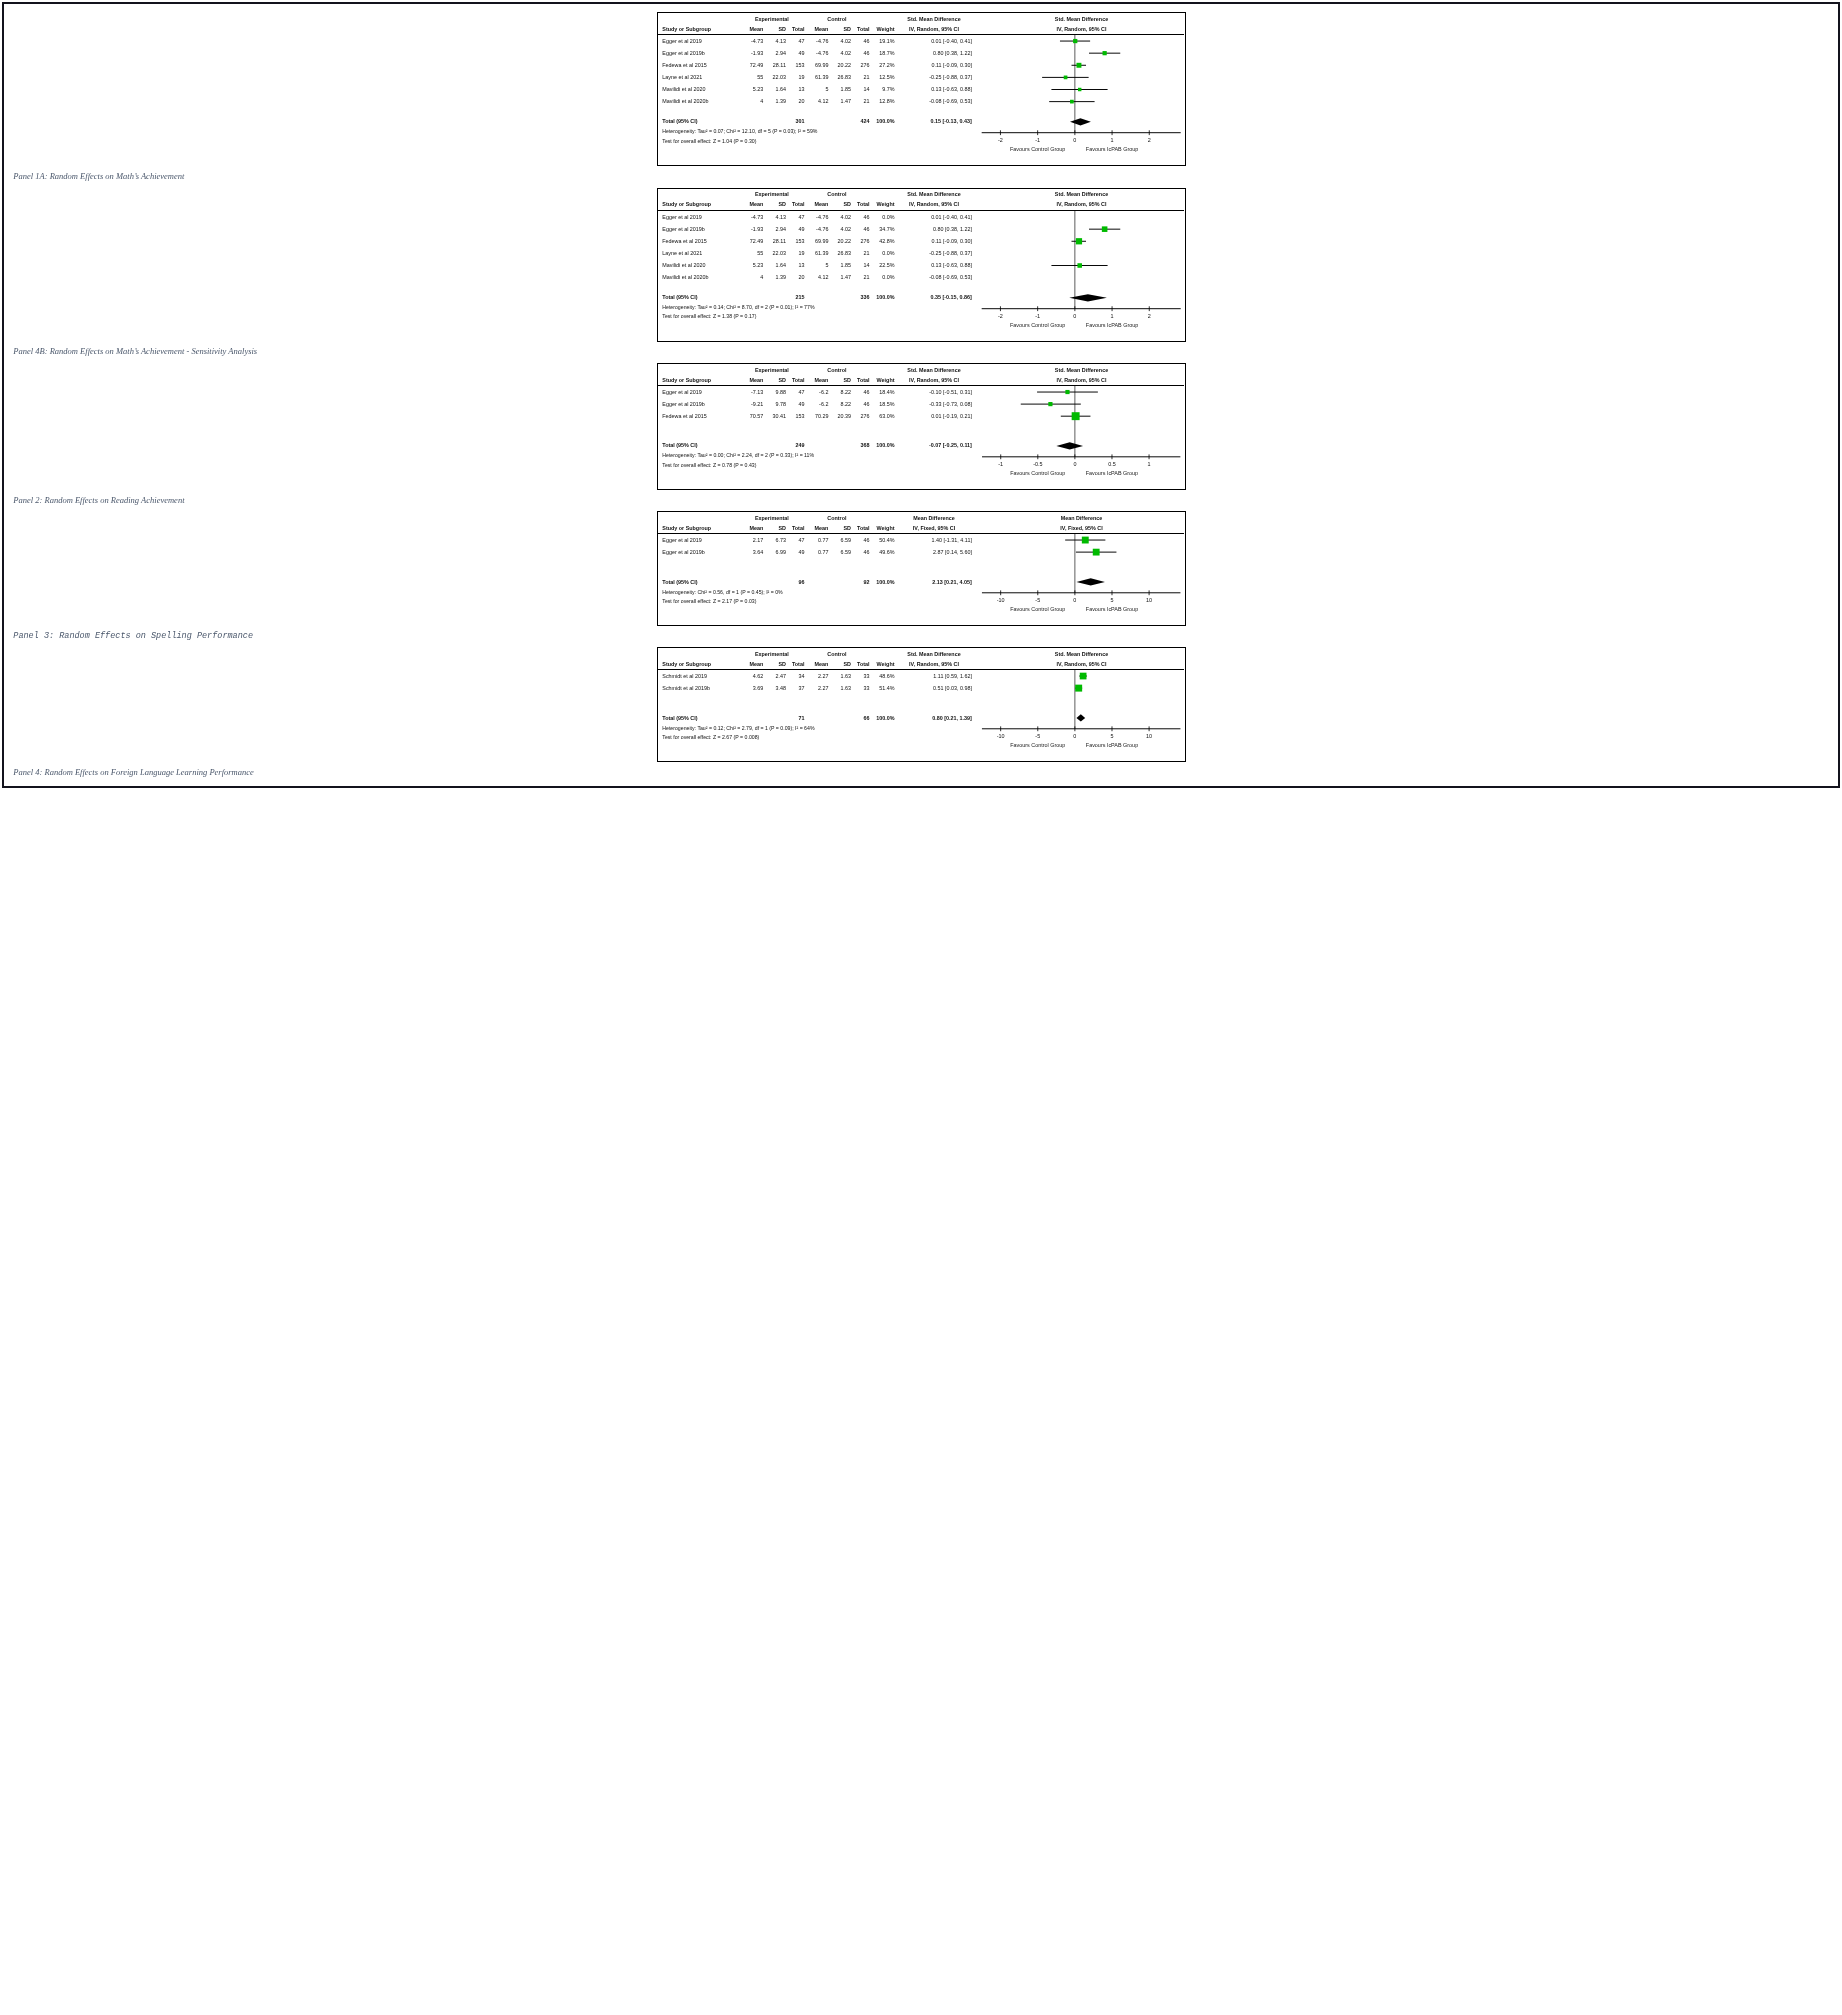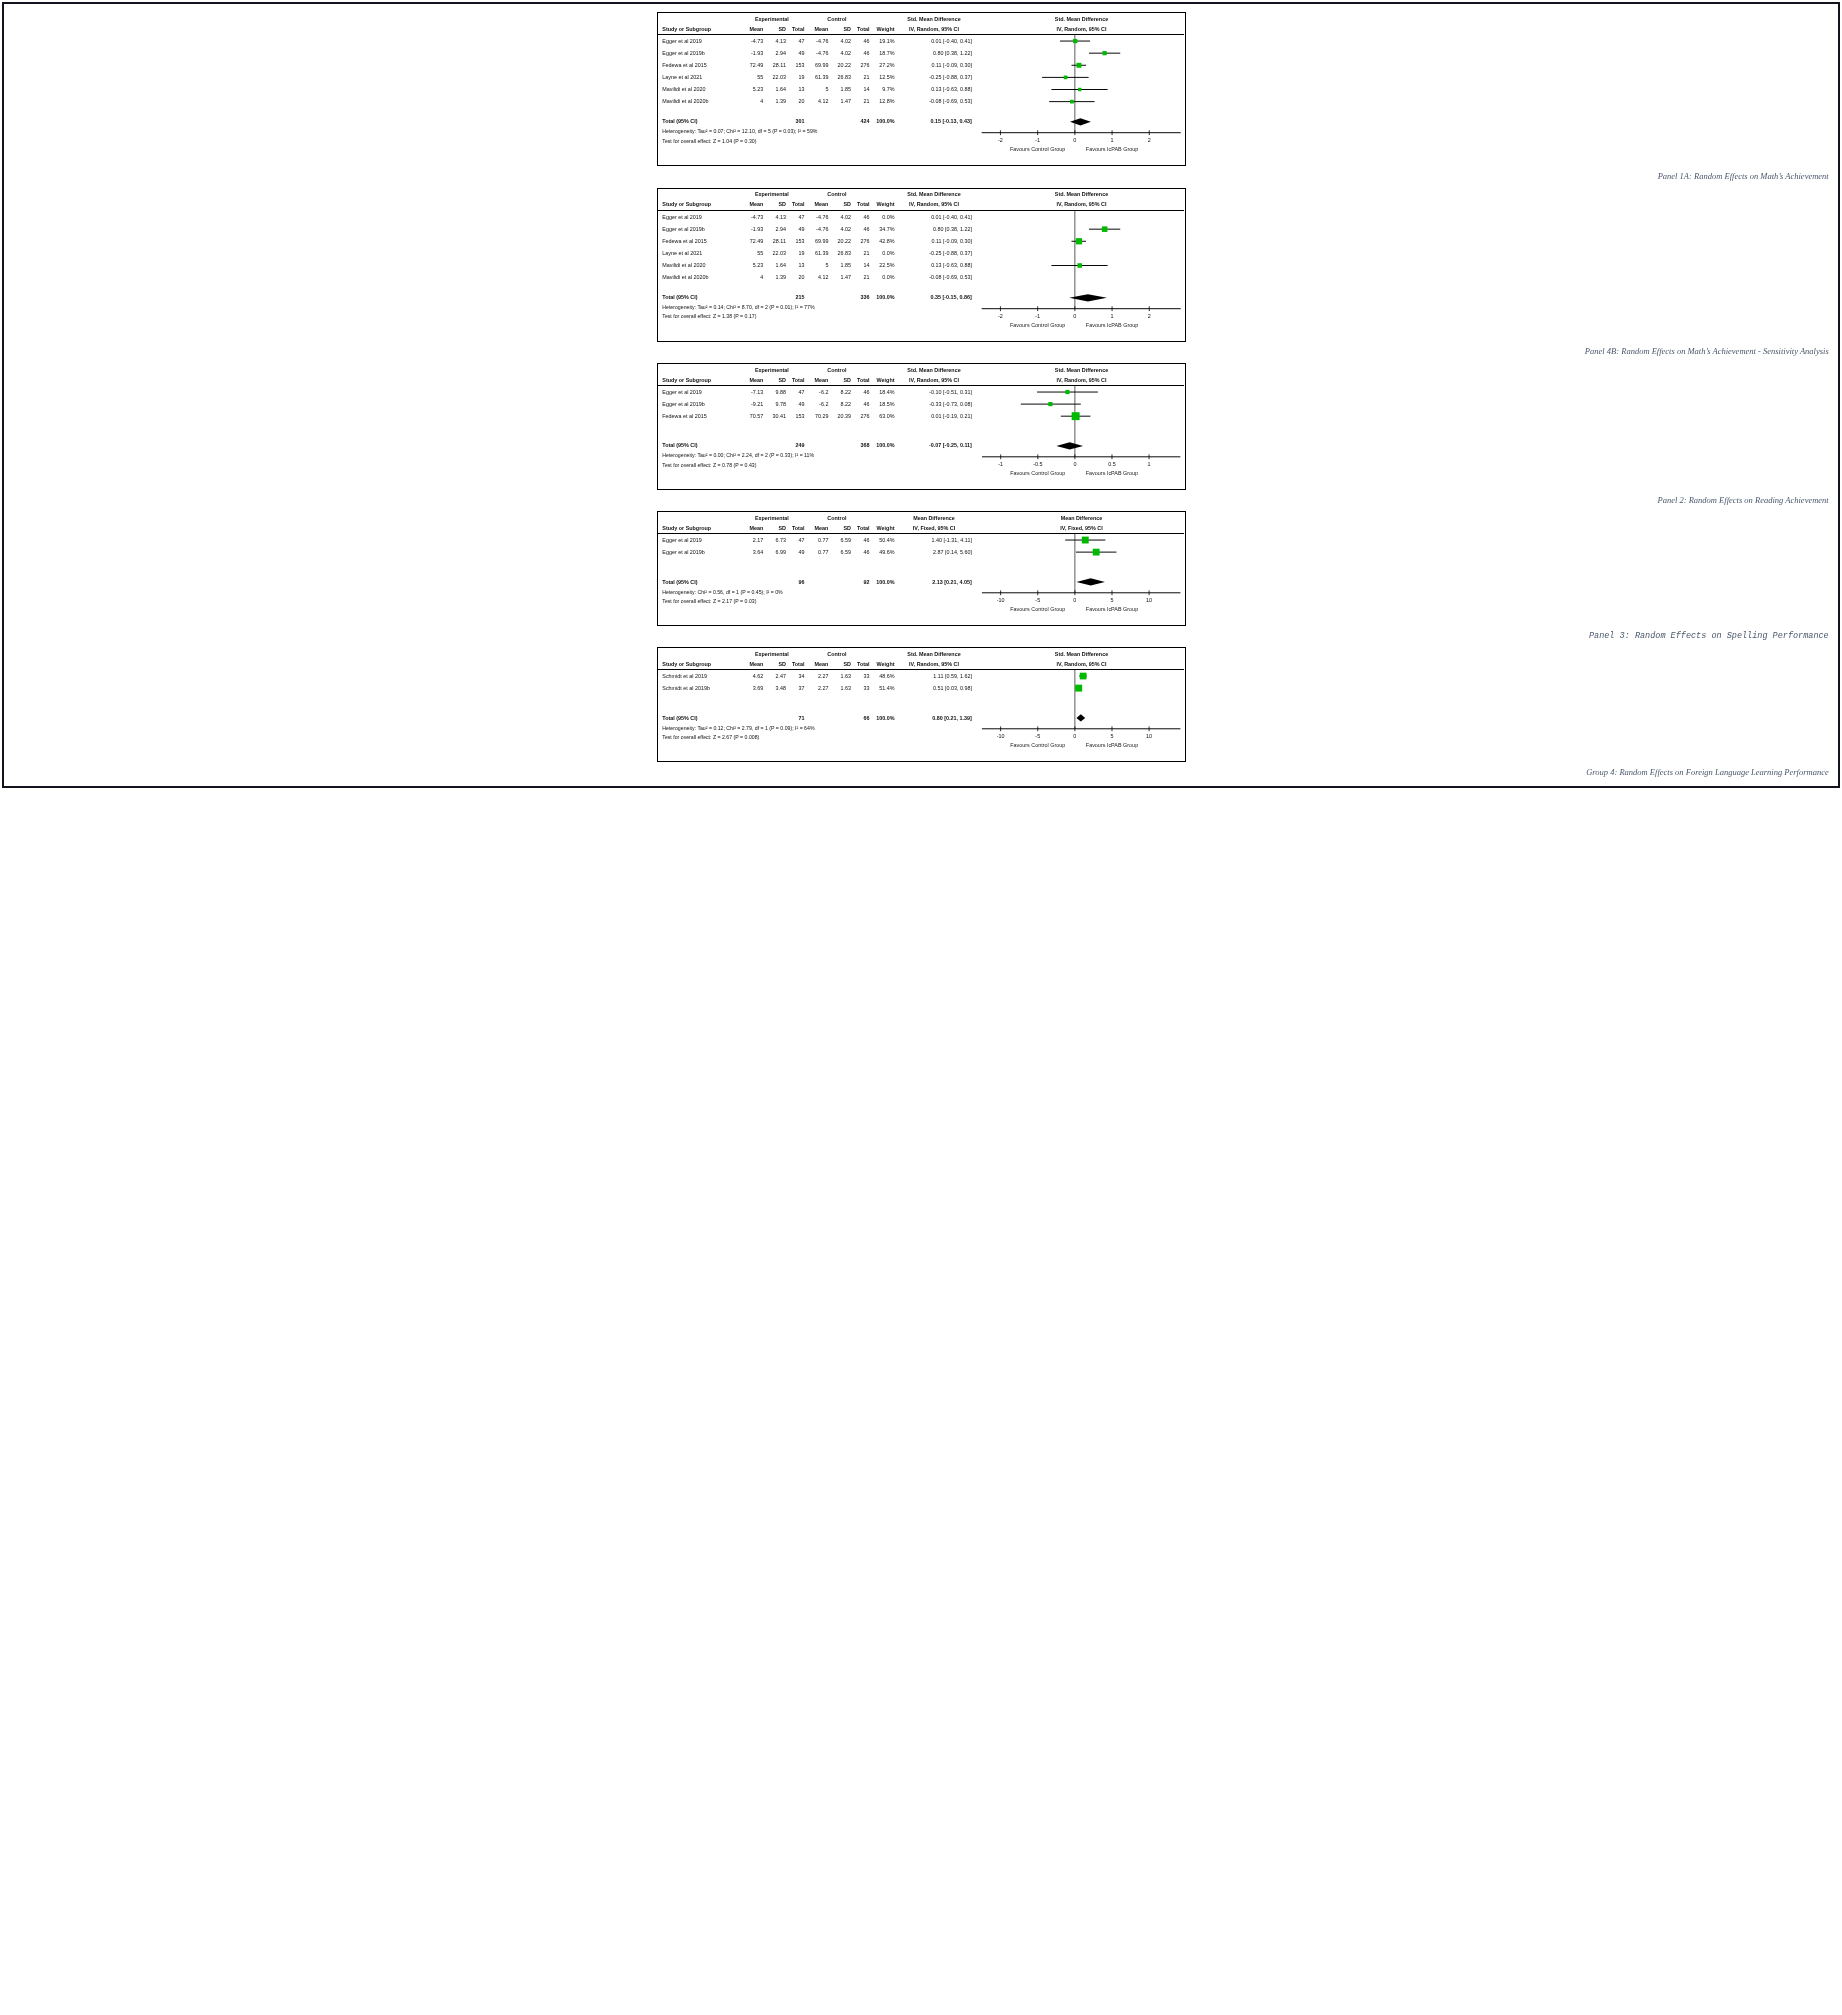--- a/index.html
+++ b/index.html
@@ -13,21 +13,21 @@
   .p-header{border-bottom:1.2px solid #000;height:22px;box-sizing:border-box;text-align:center;font-weight:bold;font-size:5.4px;padding-top:0.8px;}
   .p-header div{height:10px;line-height:10px;}
   .t-body{padding:0 4.8px;}
   .t-row{display:grid;grid-template-columns:77px 24px 22.6px 18.5px 24px 22.6px 18.5px 25px 79px;height:12px;line-height:12px;font-size:5.4px;white-space:nowrap;}
   .c-study{text-align:left;overflow:hidden;}
   .c-num{text-align:right;}
   .c-ci{text-align:right;padding-right:1.6px;}
   .span-center{text-align:center;}
   .bold{font-weight:bold;}
   .foot-line{font-size:5.2px;height:9.3px;line-height:9.3px;white-space:nowrap;padding:0 4.8px;}
-  .caption{text-align:right;font-family:"Liberation Serif",serif;font-style:italic;font-size:8.5px;margin:4.8px 0 6.4px 0;}
+  .caption{text-align:left;font-family:"Liberation Serif",serif;font-style:italic;font-size:8.5px;margin:4.8px 0 6.4px 0;}
   svg{display:block;}
 </style>
 </head>
 <body>
 
 <div class="frame">
   <div id="panels">
       <div class="panel">
         <div class="panel-flex">
           <div class="text-block">
@@ -591,16 +591,16 @@
               <line x1="326.98749999999995" y1="140" x2="326.98749999999995" y2="152" stroke="#000000" stroke-width="2"></line>
               <text x="326.98749999999995" y="170" text-anchor="middle" fill="#111" font-family="&quot;Liberation Sans&quot;, sans-serif" font-size="13.5px" dn="tick-label">5</text>
               <line x1="419.15" y1="140" x2="419.15" y2="152" stroke="#000000" stroke-width="2"></line>
               <text x="419.15" y="170" text-anchor="middle" fill="#111" font-family="&quot;Liberation Sans&quot;, sans-serif" font-size="13.5px" dn="tick-label">10</text>
               <text x="142.6625" y="191" text-anchor="middle" fill="#222" font-family="&quot;Liberation Sans&quot;, sans-serif" font-size="13.5px" dn="favours-left-label">Favours Control Group</text>
               <text x="326.98749999999995" y="191" text-anchor="middle" fill="#222" font-family="&quot;Liberation Sans&quot;, sans-serif" font-size="13.5px" dn="favours-right-label">Favours IcPAB Group</text>
             </svg>
           </div>
         </div>
       </div>
-      <div class="caption" style="color: rgb(74, 87, 107);">Group 4: Random Effects on Foreign Language Learning Performance</div>
+      <div class="caption" style="color: rgb(74, 87, 107);">Panel 4: Random Effects on Foreign Language Learning Performance</div>
     </div>
 </div>
 
 
 </body></html>

